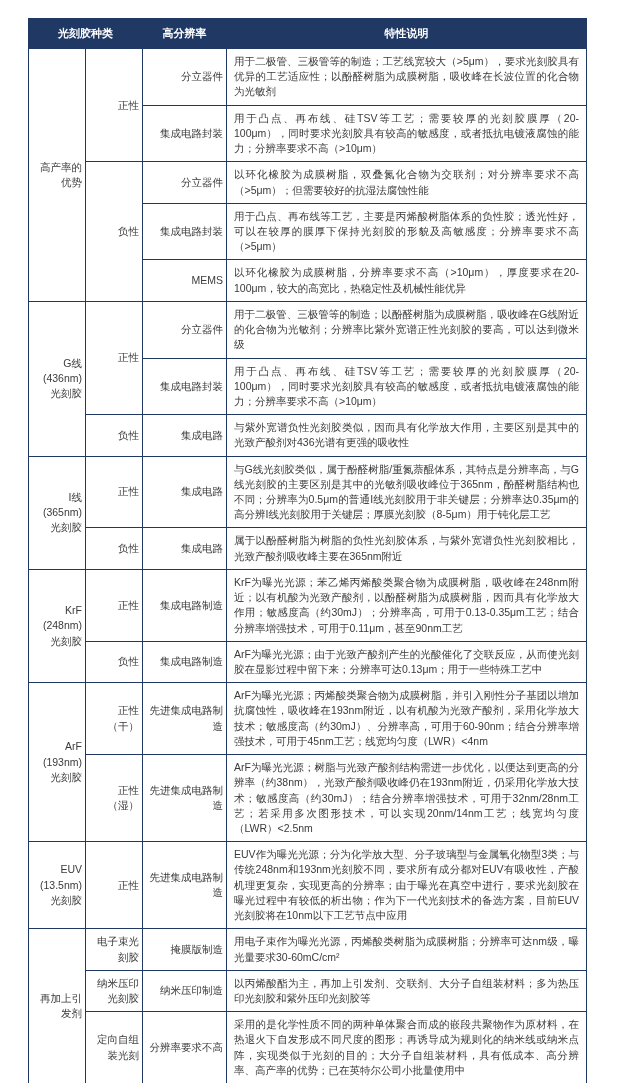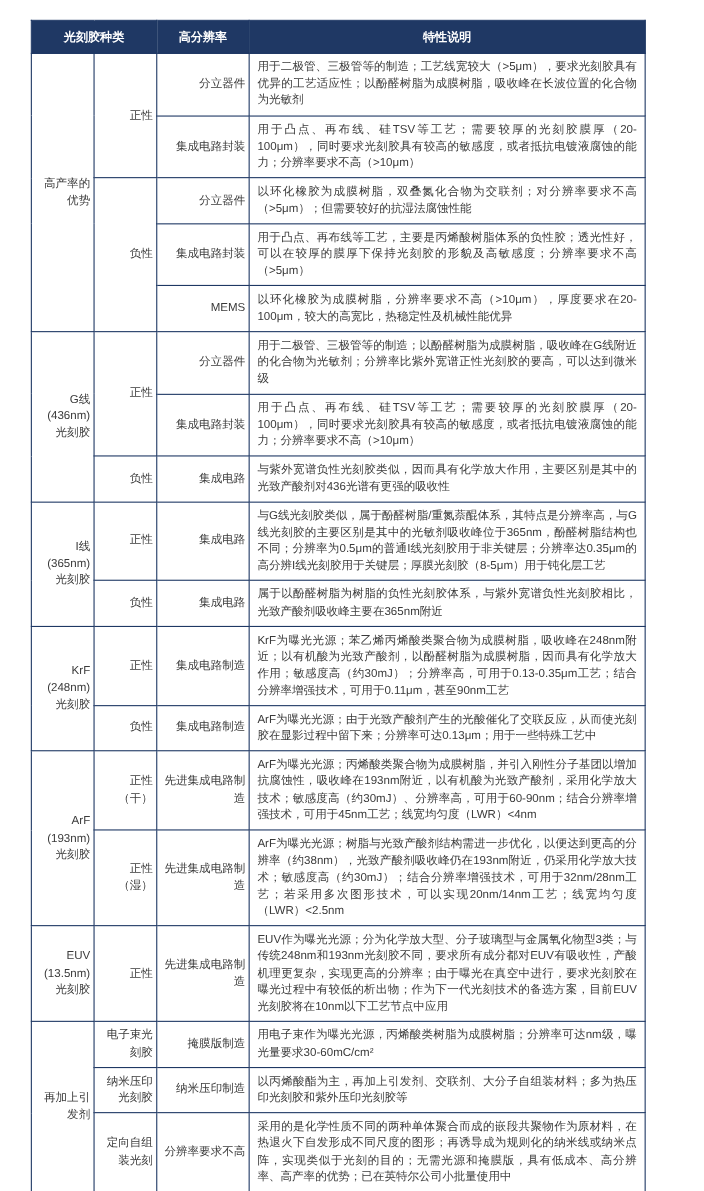--- a/index.html
+++ b/index.html
@@ -157,18 +157,18 @@
         <td class="cell-desc">用电子束作为曝光光源，丙烯酸类树脂为成膜树脂；分辨率可达nm级，曝光量要求30-60mC/cm²</td>
       </tr>
       <tr>
         <td class="cell-center">纳米压印光刻胶</td>
         <td class="cell-center">纳米压印制造</td>
         <td class="cell-desc">以丙烯酸酯为主，再加上引发剂、交联剂、大分子自组装材料；多为热压印光刻胶和紫外压印光刻胶等</td>
       </tr>
       <tr>
         <td class="cell-center">定向自组装光刻</td>
         <td class="cell-center">分辨率要求不高</td>
-        <td class="cell-desc">采用的是化学性质不同的两种单体聚合而成的嵌段共聚物作为原材料，在热退火下自发形成不同尺度的图形；再诱导成为规则化的纳米线或纳米点阵，实现类似于光刻的目的；无需光源和掩膜版，具有低成本、高分辨率、高产率的优势；已在英特尔公司小批量使用中</td>
+        <td class="cell-desc">采用的是化学性质不同的两种单体聚合而成的嵌段共聚物作为原材料，在热退火下自发形成不同尺度的图形；再诱导成为规则化的纳米线或纳米点阵，实现类似于光刻的目的；大分子自组装材料，具有低成本、高分辨率、高产率的优势；已在英特尔公司小批量使用中</td>
       </tr>
 
     </tbody>
   </table>
 </div>
 
 </body></html>

